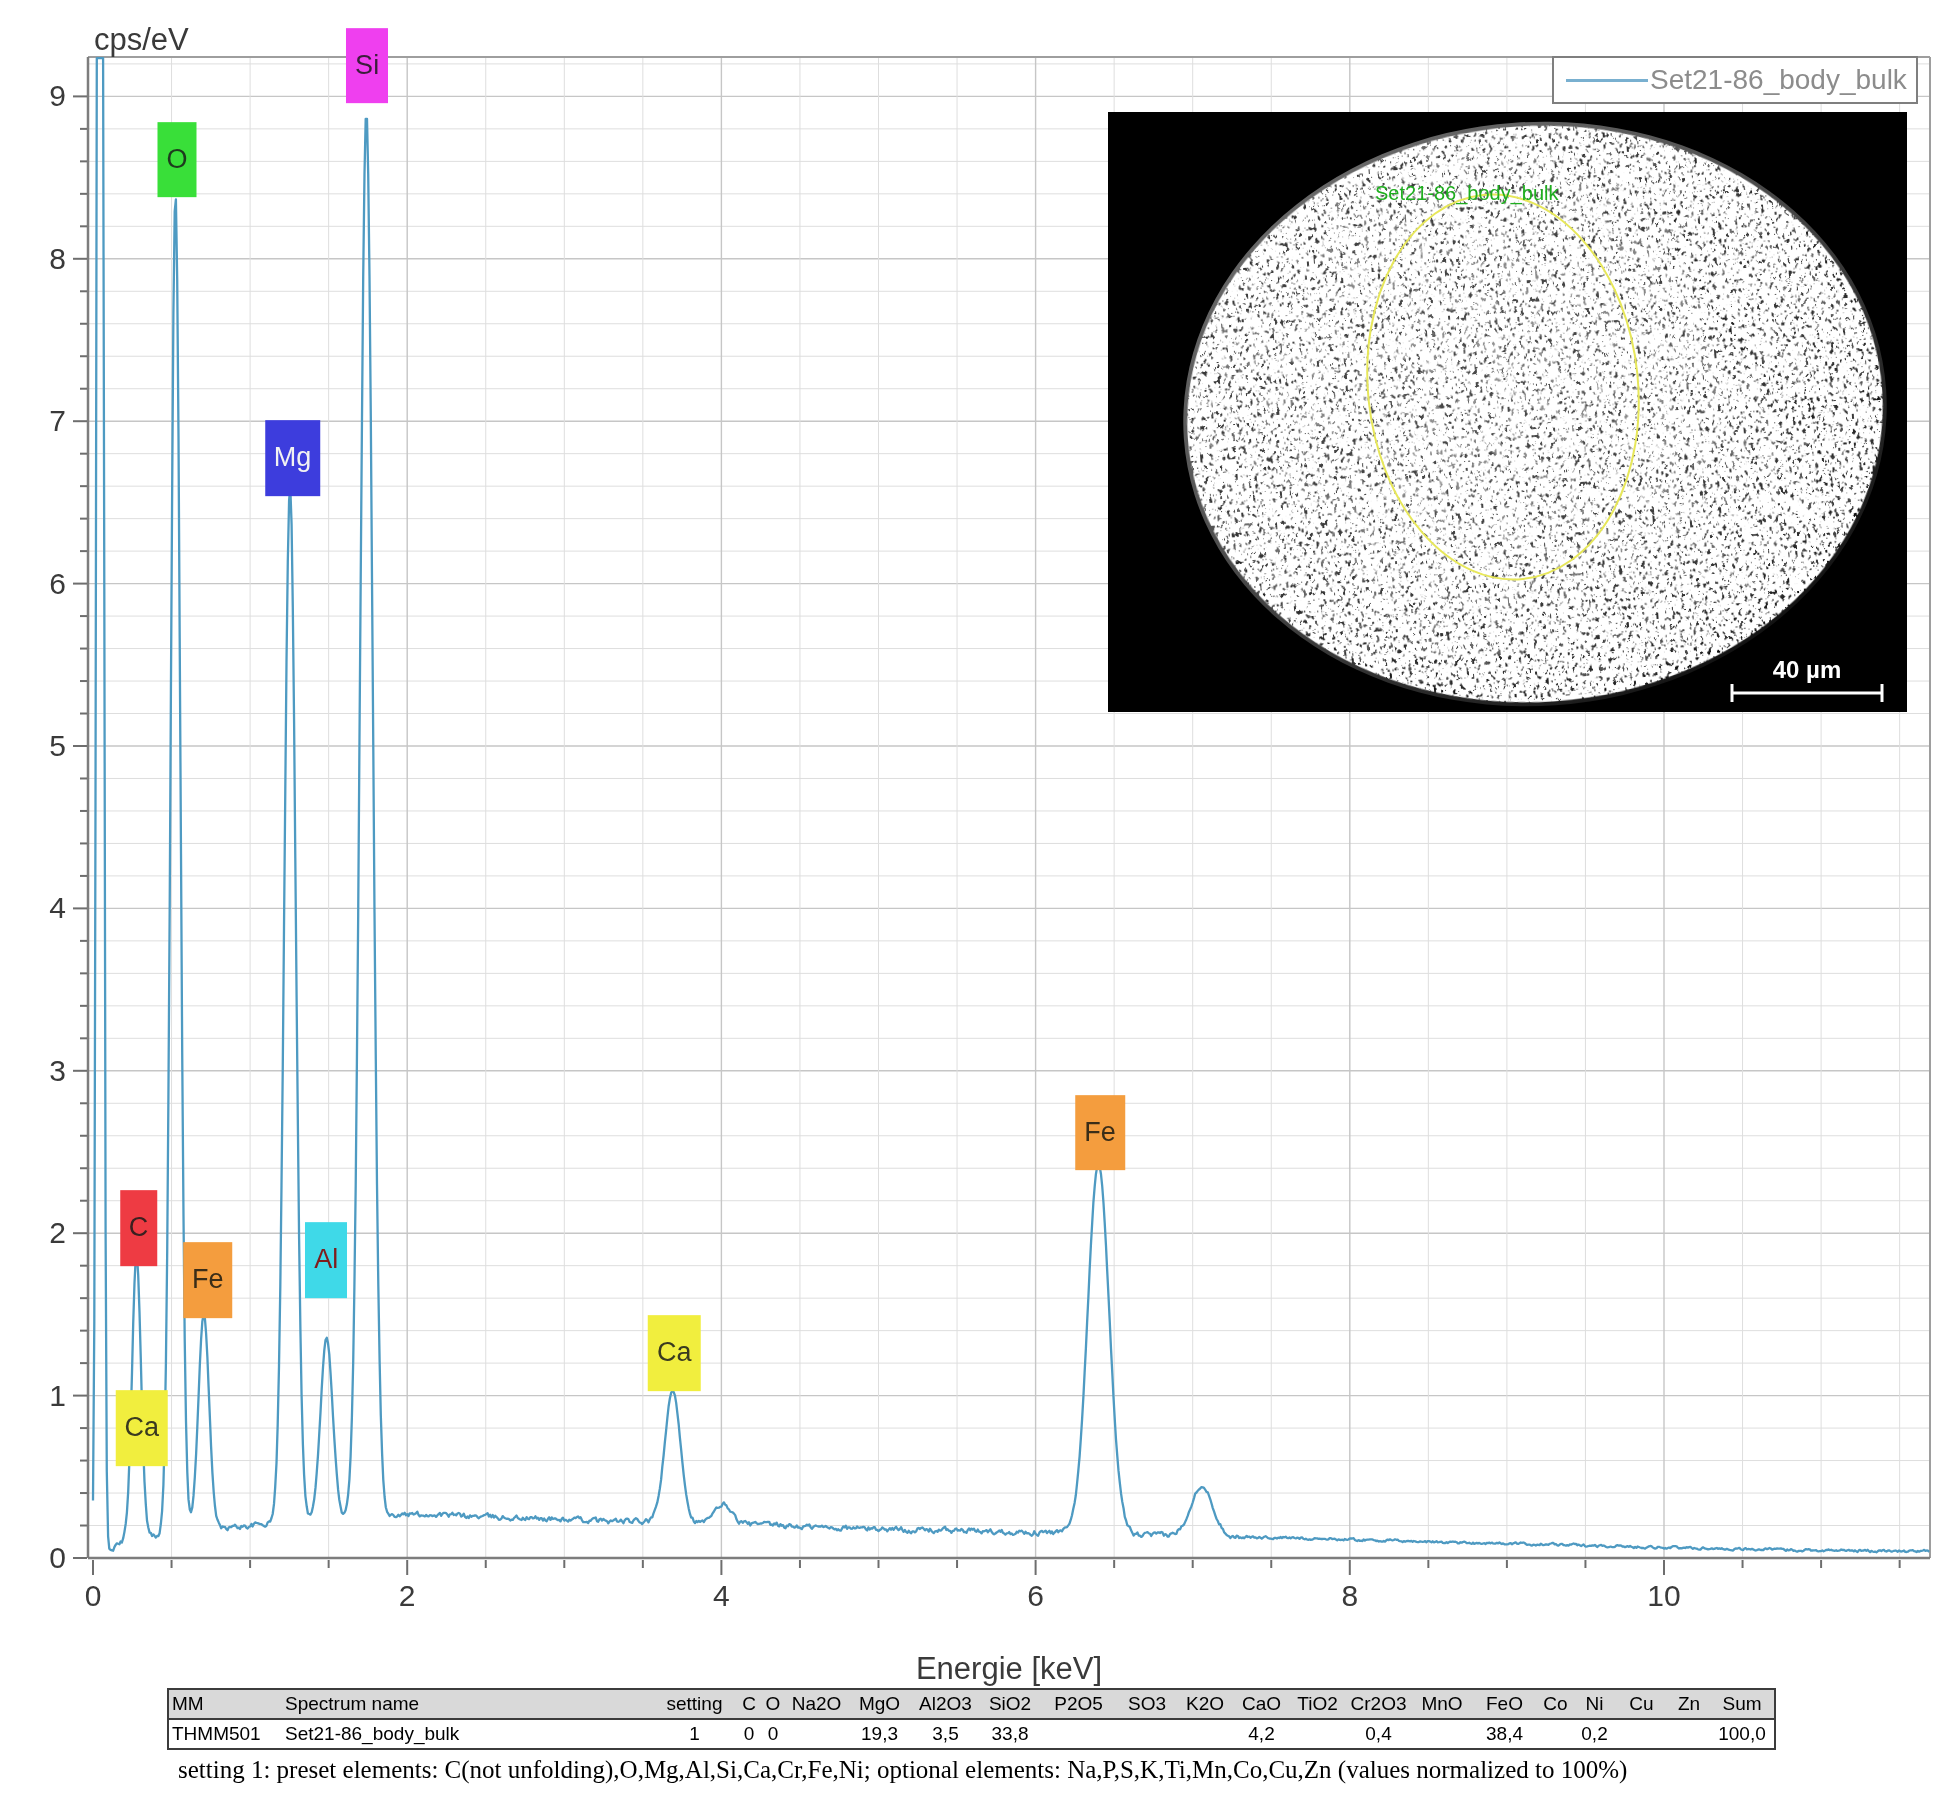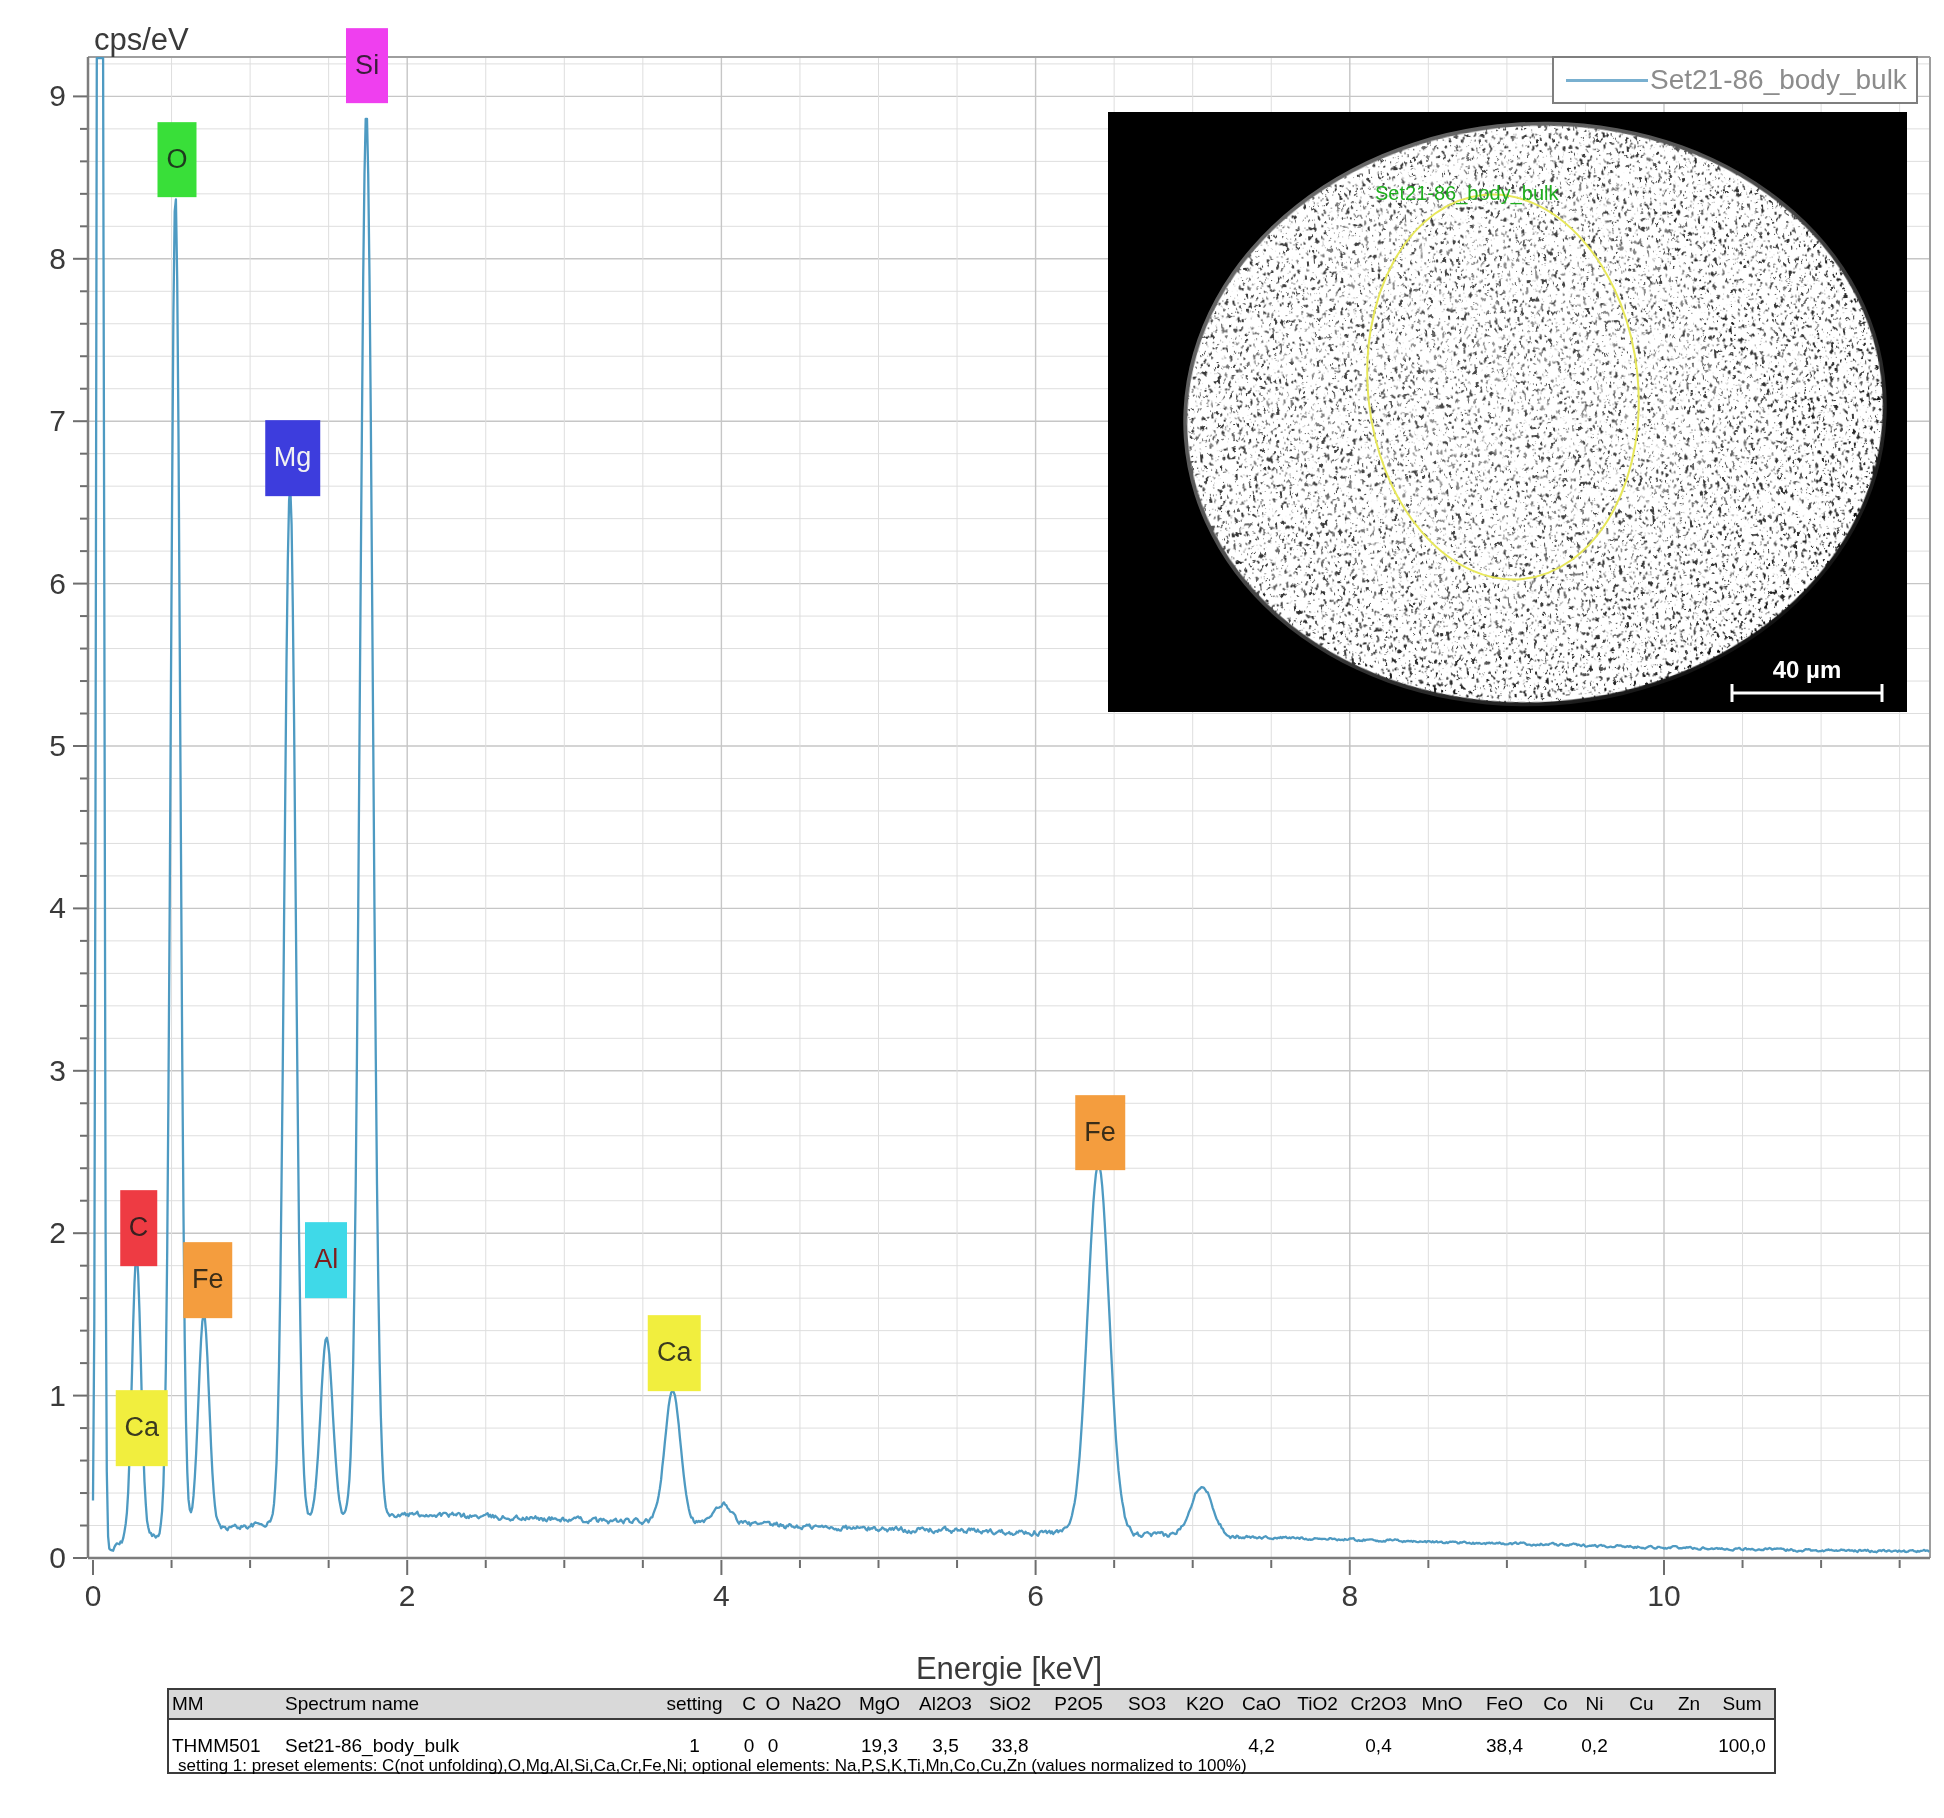--- a/index.html
+++ b/index.html
@@ -16,23 +16,23 @@
           border:2px solid #7f7f7f;background:#fff;display:flex;align-items:center;}
   #legend .legend-line{display:inline-block;width:82px;height:0;border-top:3px solid #79b0d0;
           margin-left:12px;flex:none;}
   #legend .legend-text{font-size:28px;color:#8c8c8c;margin-left:2px;white-space:nowrap;}
   #inset{position:absolute;left:1108px;top:112px;width:799px;height:600px;background:#000;}
   #table-wrap{position:absolute;left:167px;top:1688px;}
   table.quant{border-collapse:collapse;table-layout:fixed;width:1599px;
               border:2px solid #3c3c3c;font-size:19px;color:#000;}
   table.quant th{background:#d9d9d9;font-weight:normal;height:28px;padding:0 3px;
                  border-bottom:2px solid #3c3c3c;white-space:nowrap;overflow:hidden;}
-  table.quant td{height:28px;padding:12px 3px;text-align:center;white-space:nowrap;overflow:hidden;}
+  table.quant td{height:28px;padding:0 3px;text-align:center;white-space:nowrap;overflow:hidden;}
   table.quant .al{text-align:left;}
-  .footnote{position:absolute;left:178px;top:1756px;font-size:17px;color:#000;}
+  .footnote{position:absolute;left:178px;top:1756px;font-size:25px;color:#000;font-family:Liberation Serif, serif;}
 </style>
 </head>
 <body>
 
 <div id="chart-region">
   <svg id="plot-svg" width="1944" height="1660" viewBox="0 0 1944 1660">
       <line x1="88" y1="1525.52" x2="1930" y2="1525.52" stroke="#dedede" stroke-width="1"></line>
       <line x1="88" y1="1493.04" x2="1930" y2="1493.04" stroke="#dedede" stroke-width="1"></line>
       <line x1="88" y1="1460.56" x2="1930" y2="1460.56" stroke="#dedede" stroke-width="1"></line>
       <line x1="88" y1="1428.08" x2="1930" y2="1428.08" stroke="#dedede" stroke-width="1"></line>

